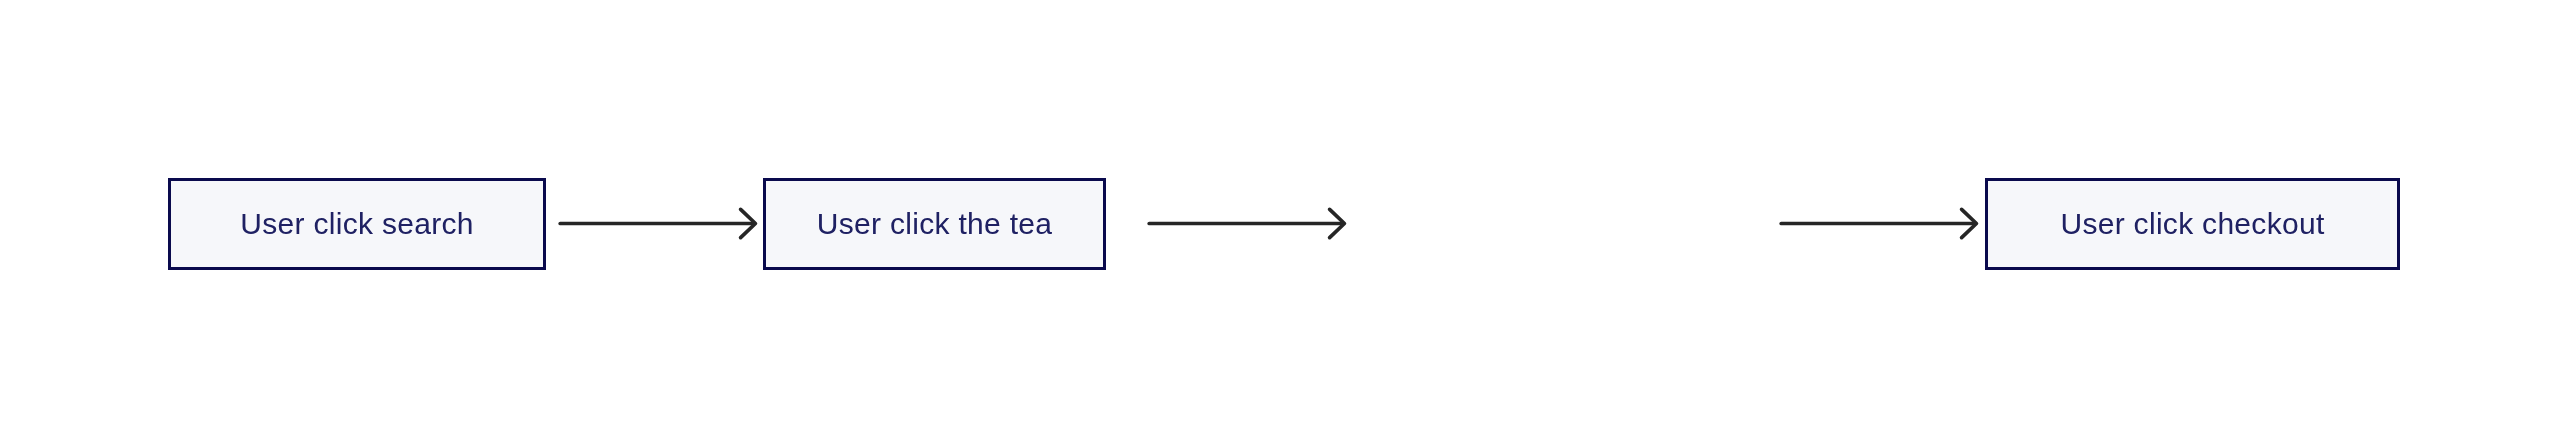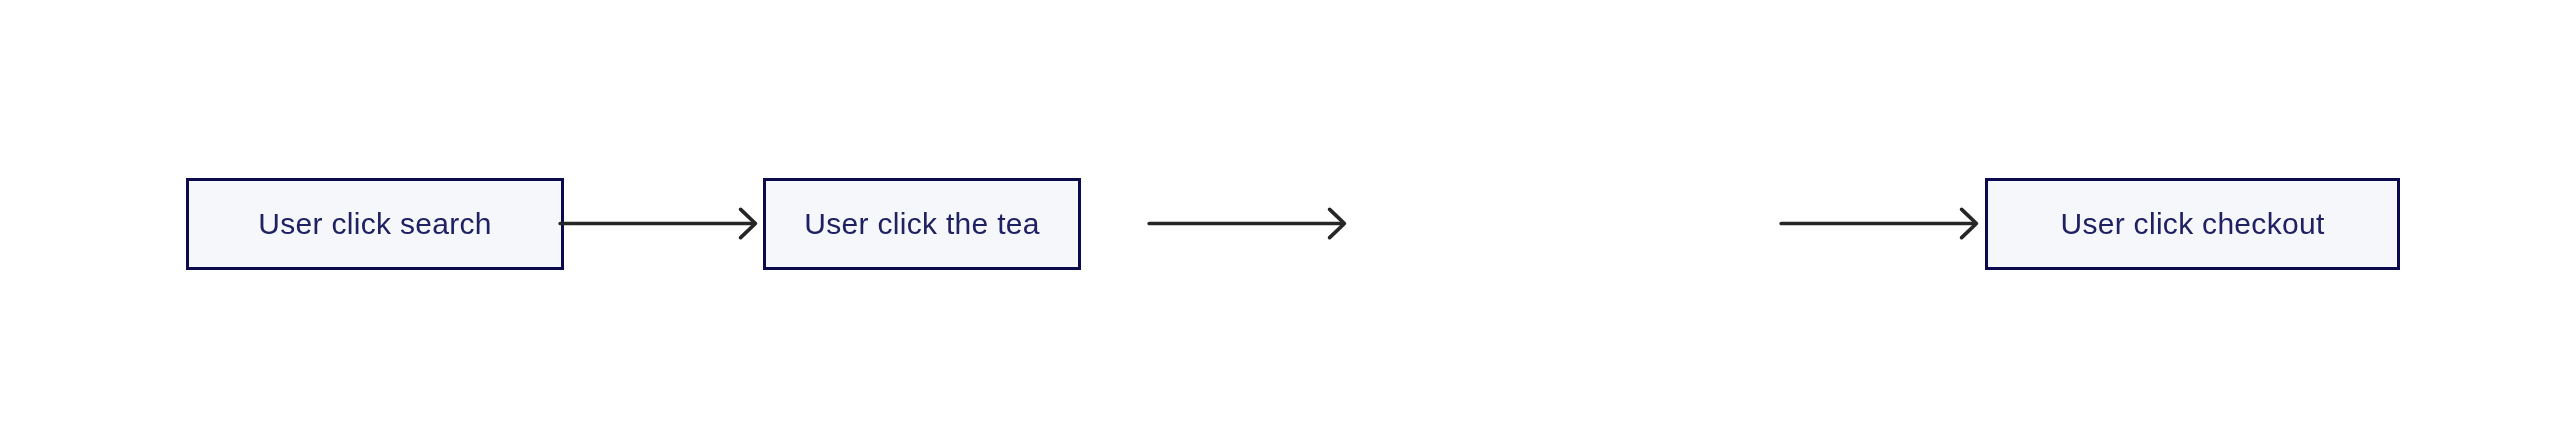--- a/index.html
+++ b/index.html
@@ -26,22 +26,22 @@
     align-items: center;
     justify-content: center;
   }
   .node-label {
     color: #1f2163;
     font-size: 30px;
     line-height: 1;
     white-space: nowrap;
     letter-spacing: 0.3px;
   }
-  .node-1 { left: 186px;  width: 378px; text-align: center; }
-  .node-2 { left: 763px; width: 318px; }
+  .node-1 { left: 168px;  width: 378px; text-align: center; }
+  .node-2 { left: 763px; width: 343px; }
   .node-3 { left: 1354px; width: 421px; }
   .node-4 { left: 1985px; width: 415px; }
   .arrow {
     position: absolute;
     top: 206px;
     width: 205px;
     height: 35px;
   }
   .arrow-1 { left: 556px; }
   .arrow-2 { left: 1145px; }

